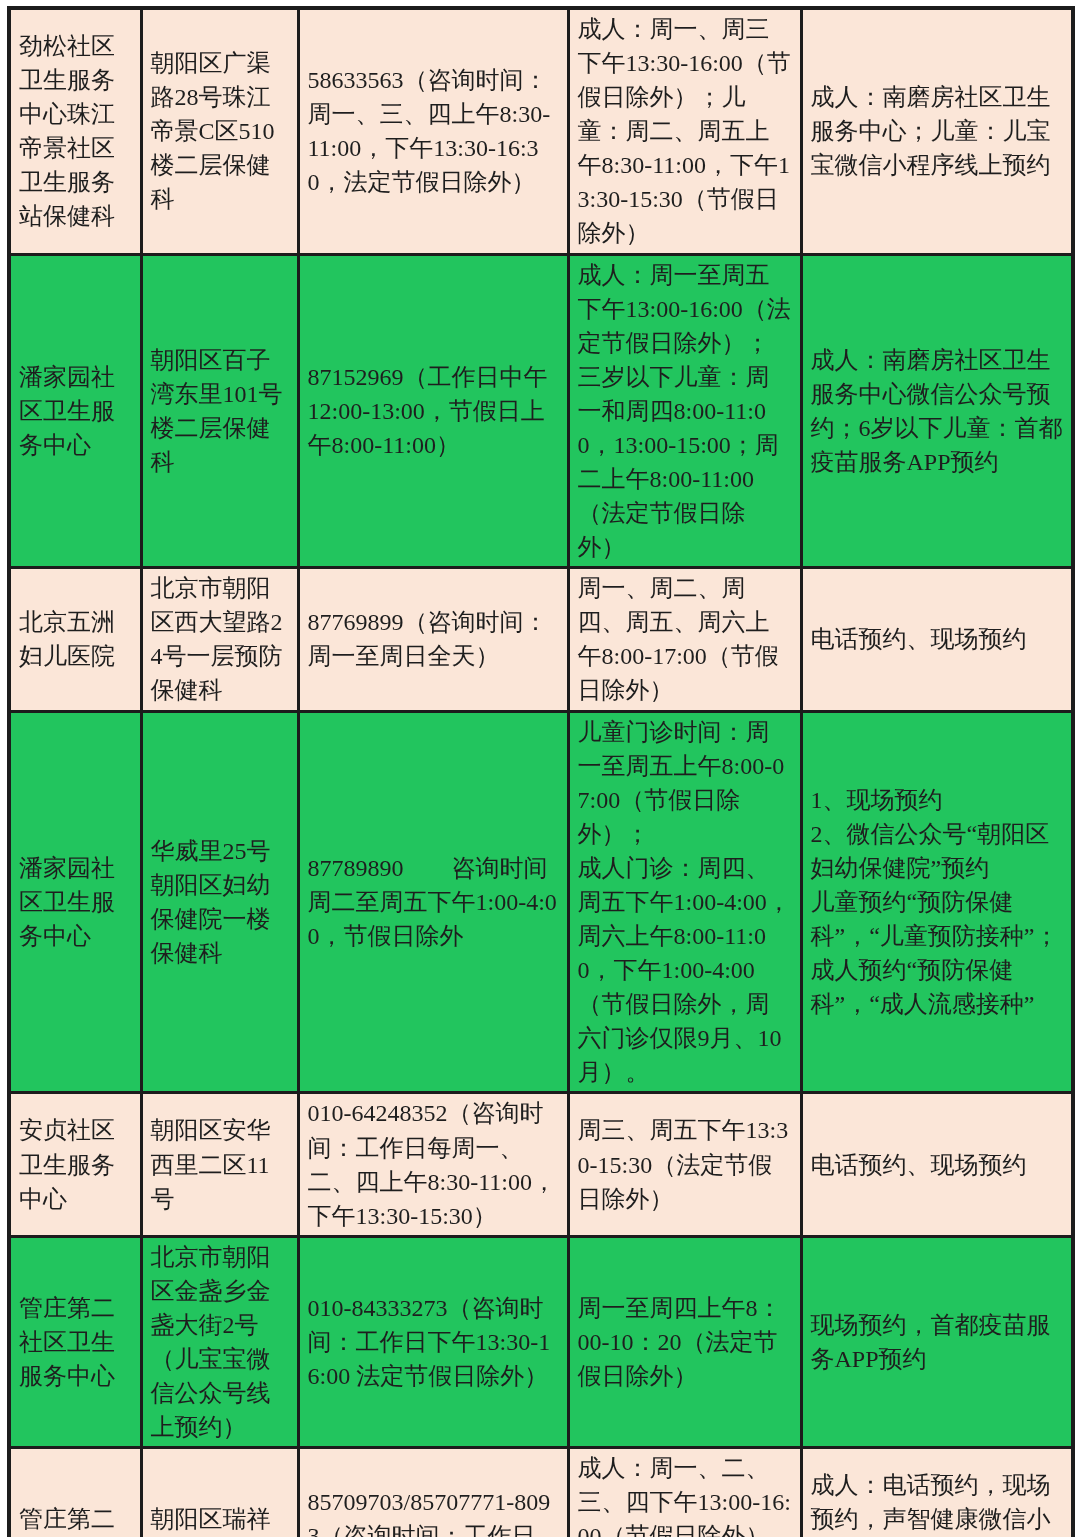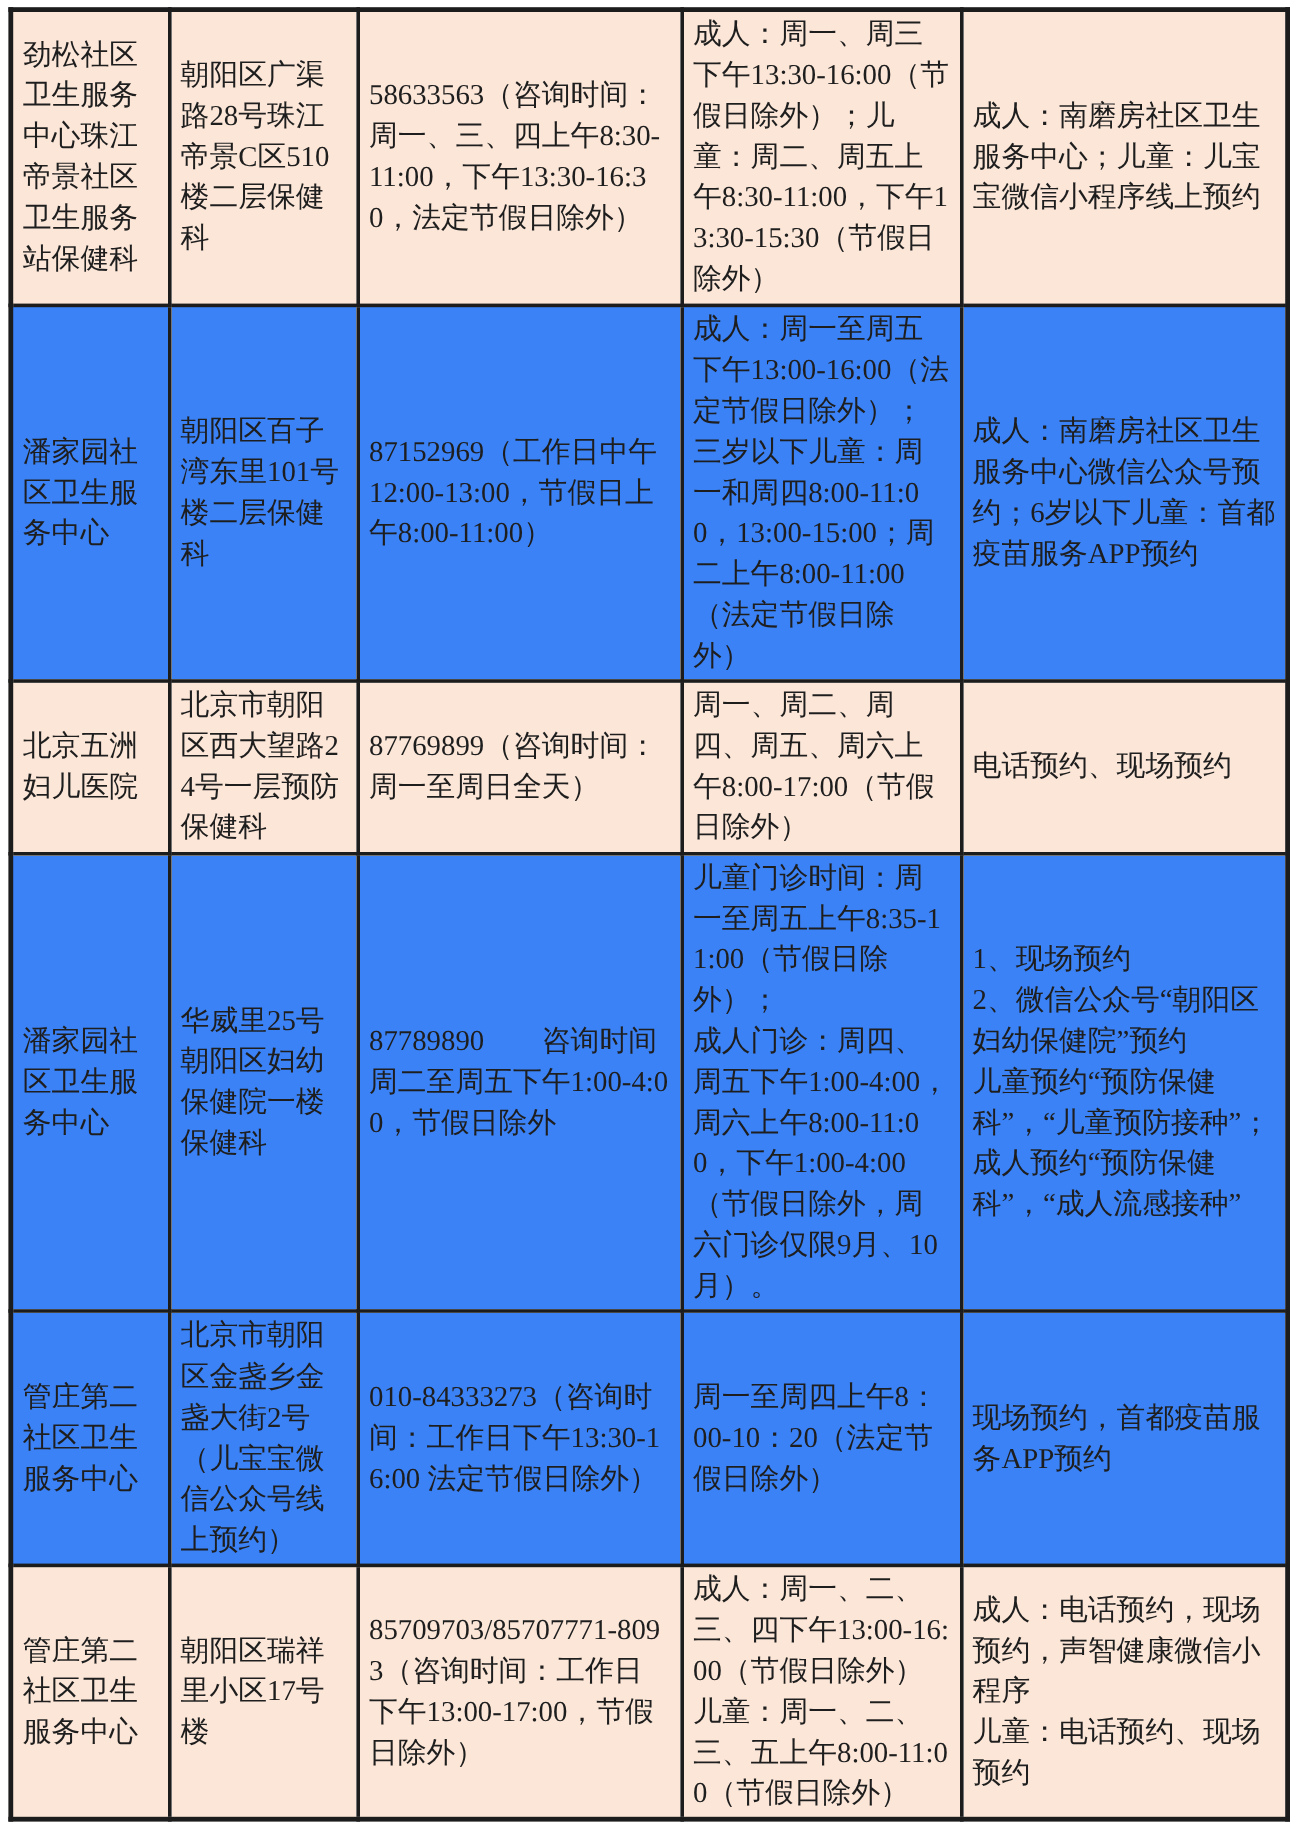--- a/index.html
+++ b/index.html
@@ -24,21 +24,21 @@
     padding: 2px 8px;
     vertical-align: middle;
     font-size: 24px;
     line-height: 1.42;
     color: #1e1e1e;
     white-space: pre-wrap;
     word-break: break-all;
     overflow: hidden;
   }
   tr.row-peach td { background: #fbe6d8; }
-  tr.row-white td { background: #3b82f6; }
+  tr.row-white td { background: #22c55e; }
   tr.r1 { height: 210px; font-family: Liberation Serif, serif; }
   tr.r2 { height: 252px; }
   tr.r3 { height: 137px; }
   tr.r4 { height: 325px; }
   tr.r5 { height: 123px; }
   tr.r6 { height: 192px; }
   tr.r7 { height: 185px; }
   col.c1 { width: 132px; }
   col.c2 { width: 157px; }
   col.c3 { width: 270px; }
@@ -75,26 +75,33 @@
       <td>北京五洲妇儿医院</td>
       <td>北京市朝阳区西大望路24号一层预防保健科</td>
       <td>87769899（咨询时间：周一至周日全天）</td>
       <td>周一、周二、周四、周五、周六上午8:00-17:00（节假日除外）</td>
       <td>电话预约、现场预约</td>
     </tr>
     <tr class="r4 row-white">
       <td>潘家园社区卫生服务中心</td>
       <td>华威里25号朝阳区妇幼保健院一楼保健科</td>
       <td>87789890　　咨询时间周二至周五下午1:00-4:00，节假日除外</td>
-      <td>儿童门诊时间：周一至周五上午8:35-11:00（节假日除外）；
+      <td>儿童门诊时间：周一至周五上午8:00-07:00（节假日除外）；
 成人门诊：周四、周五下午1:00-4:00，周六上午8:00-11:00，下午1:00-4:00（节假日除外，周六门诊仅限9月、10月）。</td>
       <td>1、现场预约
 2、微信公众号“朝阳区妇幼保健院”预约
 儿童预约“预防保健科”，“儿童预防接种”；
 成人预约“预防保健科”，“成人流感接种”</td>
+    </tr>
+    <tr class="r5 row-peach">
+      <td>安贞社区卫生服务中心</td>
+      <td>朝阳区安华西里二区11号</td>
+      <td>010-64248352（咨询时间：工作日每周一、二、四上午8:30-11:00，下午13:30-15:30）</td>
+      <td>周三、周五下午13:30-15:30（法定节假日除外）</td>
+      <td>电话预约、现场预约</td>
     </tr>
     <tr class="r6 row-white">
       <td>管庄第二社区卫生服务中心</td>
       <td>北京市朝阳区金盏乡金盏大街2号（儿宝宝微信公众号线上预约）</td>
       <td>010-84333273（咨询时间：工作日下午13:30-16:00 法定节假日除外）</td>
       <td>周一至周四上午8：00-10：20（法定节假日除外）</td>
       <td>现场预约，首都疫苗服务APP预约</td>
     </tr>
     <tr class="r7 row-peach">
       <td>管庄第二社区卫生服务中心</td>

